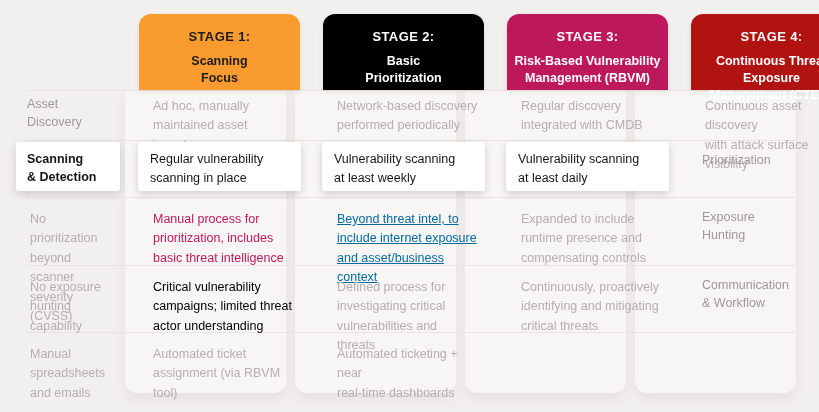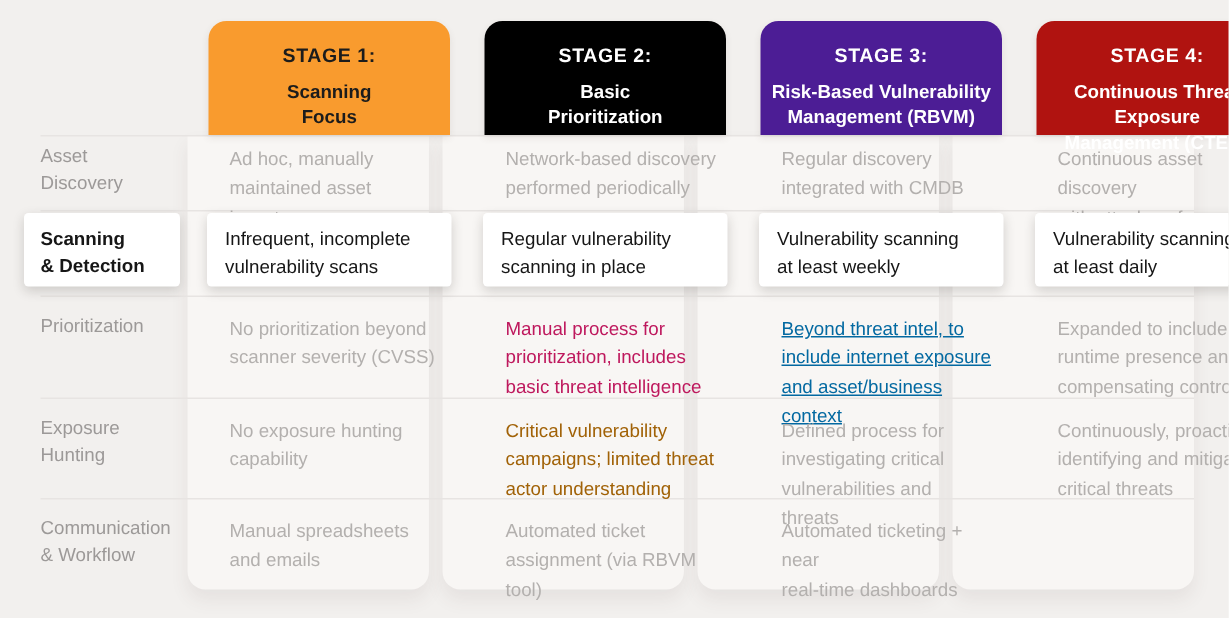--- a/index.html
+++ b/index.html
@@ -89,21 +89,21 @@
     <div class="hdr" style="background: rgb(249, 155, 46); color: rgb(28, 28, 28);">
       <div class="hdr-stage">STAGE 1:</div>
       <div class="hdr-sub">Scanning
 Focus</div>
     </div>
     <div class="hdr" style="background: #000000; color: rgb(255, 255, 255);">
       <div class="hdr-stage">STAGE 2:</div>
       <div class="hdr-sub">Basic
 Prioritization</div>
     </div>
-    <div class="hdr" style="background: #4c1d95; color: rgb(255, 255, 255);">
+    <div class="hdr" style="background: #be185d; color: rgb(255, 255, 255);">
       <div class="hdr-stage">STAGE 3:</div>
       <div class="hdr-sub">Risk-Based Vulnerability
 Management (RBVM)</div>
     </div>
     <div class="hdr" style="background: rgb(176, 19, 16); color: rgb(255, 255, 255);">
       <div class="hdr-stage">STAGE 4:</div>
       <div class="hdr-sub">Continuous Threat Exposure
 Management (CTEM)</div>
     </div>
 
@@ -113,22 +113,20 @@
 maintained asset inventory</div>
     <div class="cell pt7" style="color: rgb(179, 176, 174);">Network-based discovery
 performed periodically</div>
     <div class="cell pt7" style="color: rgb(179, 176, 174);">Regular discovery
 integrated with CMDB</div>
     <div class="cell pt7" style="color: rgb(179, 176, 174);">Continuous asset discovery
 with attack surface visibility</div>
 
     <div class="hl-label" style="background: rgb(255, 255, 255); color: rgb(22, 22, 22);">Scanning
 &amp; Detection</div>
-    <div class="hl-cell" style="background: rgb(255, 255, 255); color: rgb(22, 22, 22);">Infrequent, incomplete
-vulnerability scans</div>
     <div class="hl-cell" style="background: rgb(255, 255, 255); color: rgb(22, 22, 22);">Regular vulnerability
 scanning in place</div>
     <div class="hl-cell" style="background: rgb(255, 255, 255); color: rgb(22, 22, 22);">Vulnerability scanning
 at least weekly</div>
     <div class="hl-cell" style="background: rgb(255, 255, 255); color: rgb(22, 22, 22);">Vulnerability scanning
 at least daily</div>
 
     <div class="rlabel pt12" style="color: rgb(156, 153, 152);">Prioritization</div>
     <div class="cell pt13" style="color: rgb(179, 176, 174);">No prioritization beyond
 scanner severity (CVSS)</div>
@@ -139,21 +137,21 @@
 include internet exposure
 and asset/business context</div>
     <div class="cell pt13" style="color: rgb(179, 176, 174);">Expanded to include
 runtime presence and
 compensating controls</div>
 
     <div class="rlabel pt12" style="color: rgb(156, 153, 152);">Exposure
 Hunting</div>
     <div class="cell pt13" style="color: rgb(179, 176, 174);">No exposure hunting
 capability</div>
-    <div class="cell pt13" style="color: #a16207;">Critical vulnerability
+    <div class="cell pt13" style="color: #000000;">Critical vulnerability
 campaigns; limited threat
 actor understanding</div>
     <div class="cell pt13" style="color: rgb(179, 176, 174);">Defined process for
 investigating critical
 vulnerabilities and threats</div>
     <div class="cell pt13" style="color: rgb(179, 176, 174);">Continuously, proactively
 identifying and mitigating
 critical threats</div>
 
     <div class="rlabel pt12" style="color: rgb(156, 153, 152);">Communication

